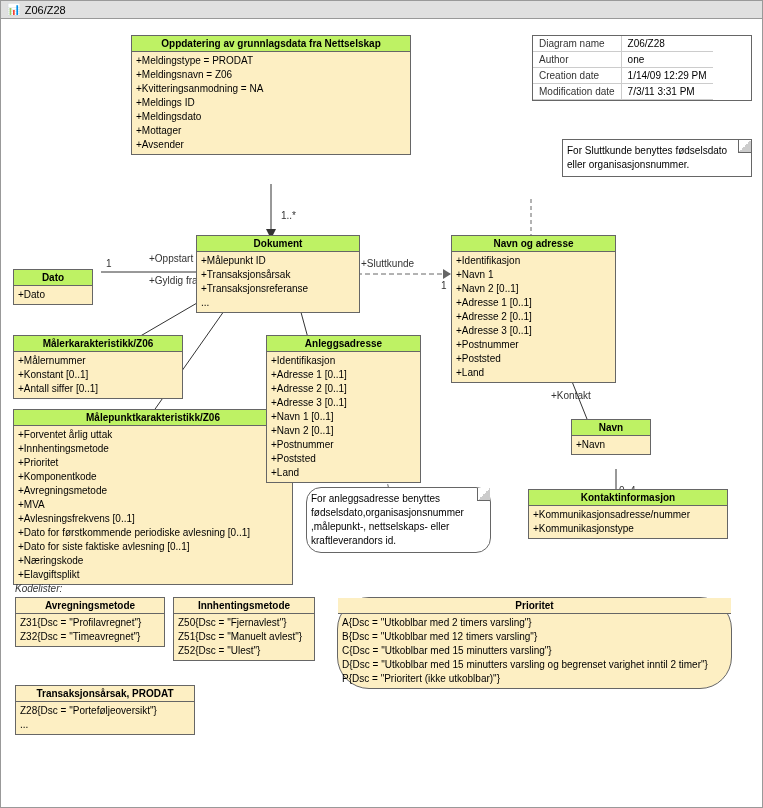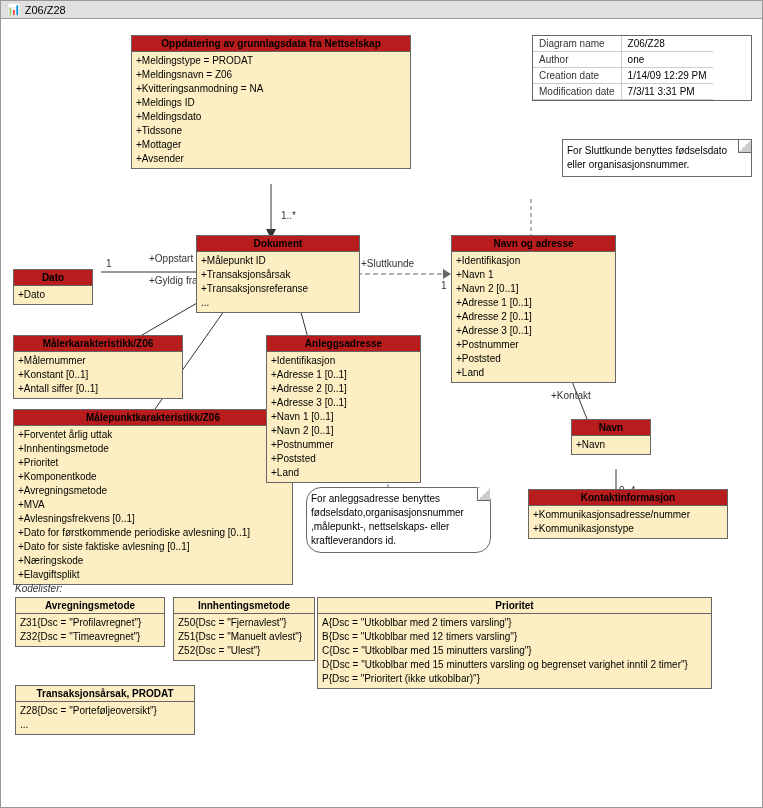--- a/index.html
+++ b/index.html
@@ -35,21 +35,21 @@
       overflow: hidden;
     }
     
     .uml-box {
       position: absolute;
       border: 1px solid #666;
       background: #fdefc3;
       font-size: 10px;
     }
     .uml-box-header {
-      background: #b91c1c;
+      background: #bef264;
       border-bottom: 1px solid #666;
       padding: 2px 4px;
       text-align: center;
       font-weight: bold;
       font-size: 10px;
     }
     .uml-box-body {
       padding: 2px 4px;
       font-size: 10px;
       line-height: 1.4;
@@ -213,21 +213,20 @@
     </div>
 
     <div class="uml-box" style="top:16px; left:130px; width:280px;">
       <div class="uml-box-header">Oppdatering av grunnlagsdata fra Nettselskap</div>
       <div class="uml-box-body">
         <div>+Meldingstype = PRODAT</div>
         <div>+Meldingsnavn = Z06</div>
         <div>+Kvitteringsanmodning = NA</div>
         <div>+Meldings ID</div>
         <div>+Meldingsdato</div>
-        <div>+Tidssone</div>
         <div>+Mottager</div>
         <div>+Avsender</div>
       </div>
     </div>
 
     <div class="uml-box" style="top:226px; left:12px; width:80px;margin-top:24px;">
       <div class="uml-box-header">Dato</div>
       <div class="uml-box-body">
         <div>+Dato</div>
       </div>
@@ -333,21 +332,21 @@
 
     <div class="codelist-box" style="top:578px; left:172px; width:142px;">
       <div class="codelist-header">Innhentingsmetode</div>
       <div class="codelist-body">
         <div>Z50{Dsc = "Fjernavlest"}</div>
         <div>Z51{Dsc = "Manuelt avlest"}</div>
         <div>Z52{Dsc = "Ulest"}</div>
       </div>
     </div>
 
-    <div class="codelist-box" style="top:578px; left:316px; width:395px;">
+    <div class="codelist-box" style="top:578px; left:336px; width:395px;border-radius:32px;">
       <div class="codelist-header">Prioritet</div>
       <div class="codelist-body">
         <div>A{Dsc = "Utkoblbar med 2 timers varsling"}</div>
         <div>B{Dsc = "Utkoblbar med 12 timers varsling"}</div>
         <div>C{Dsc = "Utkoblbar med 15 minutters varsling"}</div>
         <div>D{Dsc = "Utkoblbar med 15 minutters varsling og begrenset varighet inntil 2 timer"}</div>
         <div>P{Dsc = "Prioritert (ikke utkoblbar)"}</div>
       </div>
     </div>
 

